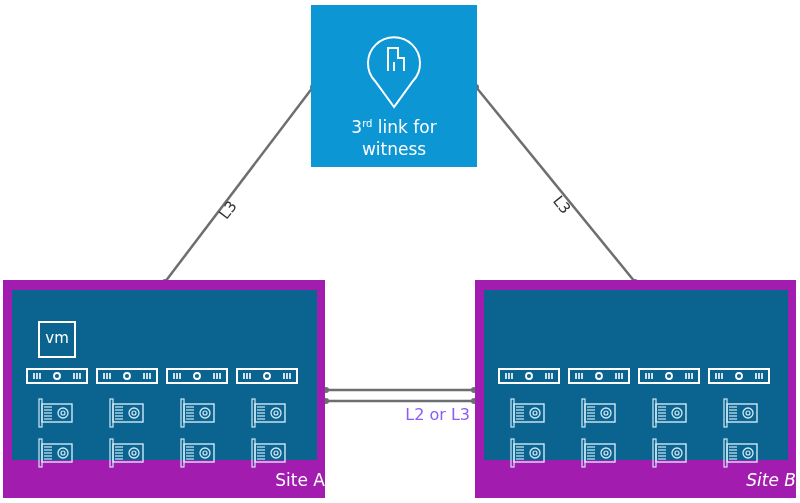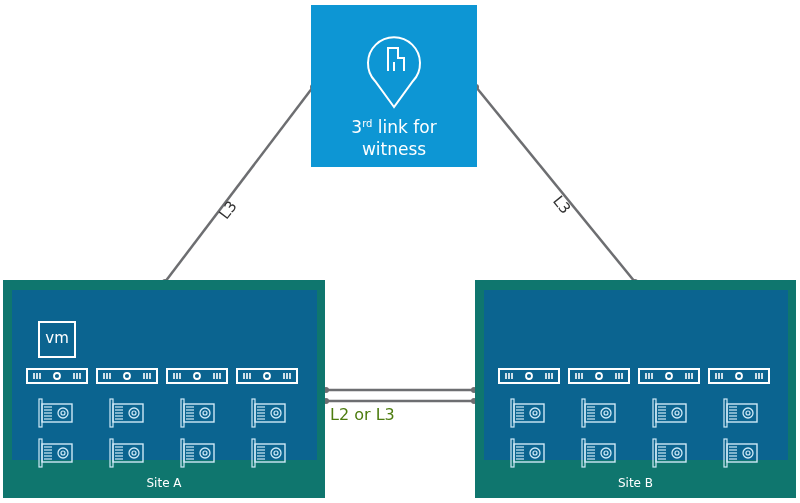--- a/index.html
+++ b/index.html
@@ -3,33 +3,33 @@
 <meta charset="utf-8">
 <style>
   html, body { margin: 0; padding: 0; background: #ffffff; }
   body { width: 800px; height: 503px; position: relative; overflow: hidden;
          font-family: "DejaVu Sans", sans-serif; }
   .abs { position: absolute; }
   .witness { left: 311px; top: 5px; width: 166px; height: 162px; background: #0d96d4; }
   .witness-label { position: absolute; left: 0; width: 100%; top: 108px; text-align: center;
                    color: #ffffff; font-size: 17px; line-height: 22px; }
   .witness-label sup { font-size: 10px; vertical-align: 6px; }
-  .site { top: 280px; height: 218px; background: #0f766e; }
+  .site { top: 280px; height: 218px; background: #a21caf; }
   .site-a { left: 3px; width: 322px; }
-  .site-b { left: 475px; width: 321px; }
+  .site-b { left: 475px; width: 321px; font-style: italic; }
   .site-inner { position: absolute; left: 9px; right: 8px; top: 10px; height: 170px; background: #0b6490; }
-  .site-label { position: absolute; left: 0; width: 100%; bottom: 8px; text-align: center;
-                color: #ffffff; font-size: 12px; }
+  .site-label { position: absolute; left: 0; width: 100%; bottom: 8px; text-align: right;
+                color: #ffffff; font-size: 17px; }
   .vm-box { position: absolute; left: 26px; top: 31px; width: 38px; height: 37px;
             border: 2px solid #ffffff; box-sizing: border-box; color: #fff;
             font-size: 15px; text-align: center; line-height: 31px; }
   .hosts { position: absolute; left: 14px; top: 78px; display: flex; gap: 8px; }
   .disks { position: absolute; left: 26px; top: 108px; display: grid;
            grid-template-columns: repeat(4, 71px); row-gap: 6px; }
-  .link-label { left: 330px; top: 405px; width: 140px; text-align: left; color: #4d7c0f;
+  .link-label { left: 330px; top: 405px; width: 140px; text-align: right; color: #8b5cf6;
                 font-size: 16px; line-height: 20px; }
   .l3 { color: #333; font-size: 15px; }
 </style>
 </head>
 <body>
 
 <svg class="abs" width="800" height="503" style="left:0;top:0;">
   <line x1="165" y1="282" x2="313" y2="87" stroke="#6d6e71" stroke-width="2.5"></line>
   <circle cx="165" cy="282" r="3" fill="#6d6e71"></circle>
   <circle cx="313" cy="87" r="3" fill="#6d6e71"></circle>

